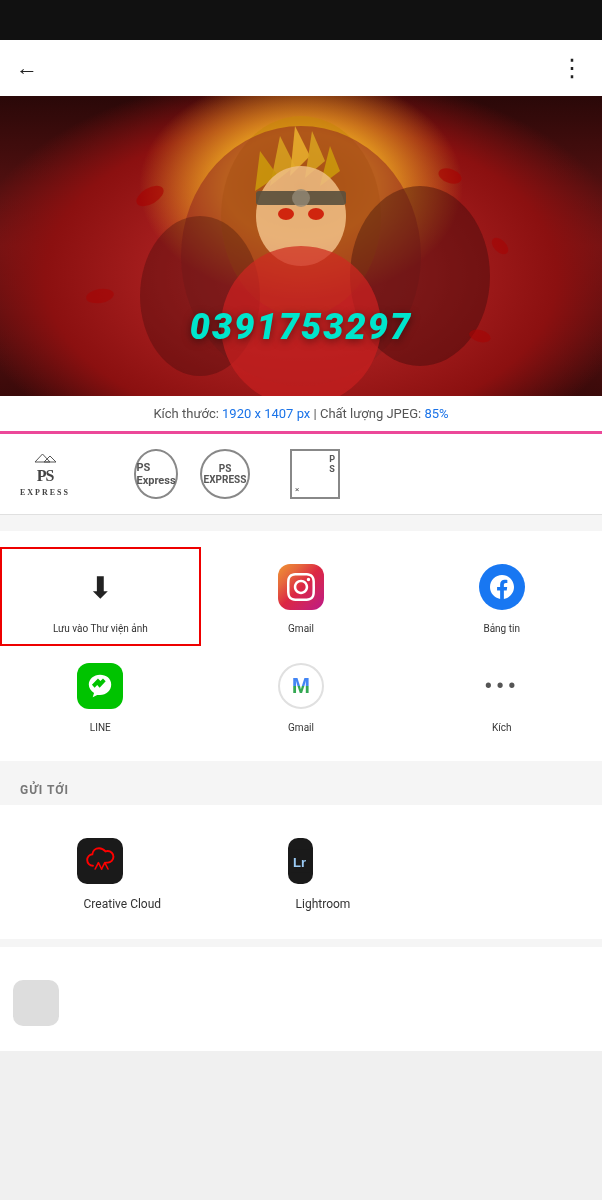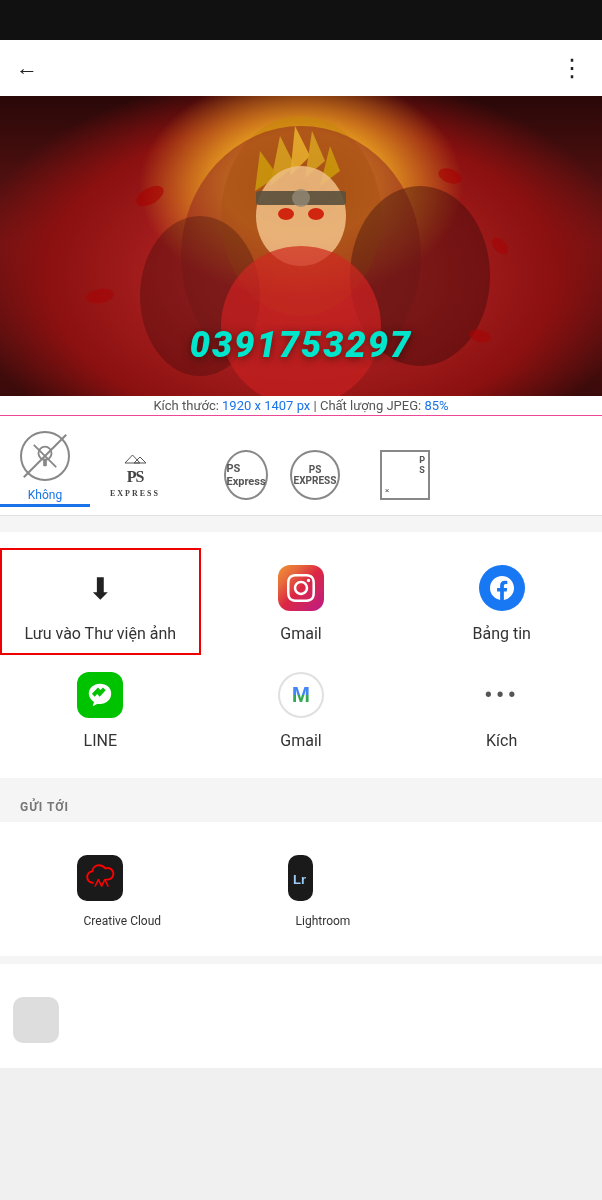--- a/index.html
+++ b/index.html
@@ -61,40 +61,40 @@
       position: absolute;
       width: 100%;
       height: 100%;
       background:
         radial-gradient(ellipse at 50% 30%, #c8860a 0%, #e8a020 18%, transparent 38%),
         radial-gradient(ellipse at 50% 60%, #c83030 0%, #8b1010 60%, transparent 80%),
         linear-gradient(180deg, #2a0808 0%, #6b1515 50%, #3a0a0a 100%);
     }
     .phone-number-overlay {
       position: absolute;
-      bottom: 30px;
+      bottom: 48px;
       left: 0;
       right: 0;
       text-align: center;
       font-size: 36px;
       font-weight: 900;
       color: #00e5cc;
       letter-spacing: 2px;
       text-shadow: 0 2px 8px rgba(0,0,0,0.5);
       font-style: italic;
     }
 
     
     .image-info {
       background: #fff;
-      padding: 2px 16px;
+      padding: 10px 16px;
       text-align: center;
       font-size: 13px;
       color: #555;
-      border-bottom: 1px solid #ec4899;
+      border-bottom: 3px solid #ec4899;
     }
     .image-info .link-blue { color: #1a73e8; }
 
     
     .filter-row {
       background: #fff;
       padding: 12px 0 8px 0;
       display: flex;
       align-items: flex-end;
       gap: 0;
@@ -195,21 +195,21 @@
       margin: 0;
     }
     .share-icon-wrap {
       width: 56px;
       height: 56px;
       display: flex;
       align-items: center;
       justify-content: center;
     }
     .share-label {
-      font-size: 16px;
+      font-size: 10px;
       color: #333;
       text-align: center;
     }
 
     
     .download-icon {
       font-size: 30px;
       color: #222;
     }
 
@@ -406,32 +406,20 @@
     <div class="phone-number-overlay">0391753297</div>
   </div>
 </div>
 
 <div class="image-info">
   <span>Kích thước: </span><span class="link-blue">1920 x 1407 px</span><span> | Chất lượng JPEG: </span><span class="link-blue">85%</span>
 </div>
 
 <div class="filter-row">
 
-  <div class="filter-item active">
-    <div class="filter-icon">
-      <div class="no-filter-icon">
-        <svg viewBox="0 0 30 30">
-          <circle cx="15" cy="12" r="7" fill="none" stroke="#888" stroke-width="2"></circle>
-          <rect x="13" y="18" width="4" height="8" rx="1" fill="#888"></rect>
-          <line x1="3" y1="3" x2="27" y2="27" stroke="#888" stroke-width="2"></line>
-        </svg>
-      </div>
-    </div>
-    <span class="filter-label">Không</span>
-  </div>
 
   <div class="filter-item">
     <div class="filter-icon">
       <div style="display:flex;flex-direction:column;align-items:center;">
         <svg width="30" height="16" viewBox="0 0 60 20">
           <polygon points="10,18 25,2 40,18" fill="none" stroke="#555" stroke-width="2"></polygon>
           <polygon points="28,18 40,6 52,18" fill="none" stroke="#555" stroke-width="2"></polygon>
         </svg>
         <div class="ps-logo">
           <span class="big">PS</span><br><span style="font-size:8px;letter-spacing:2px">EXPRESS</span>

